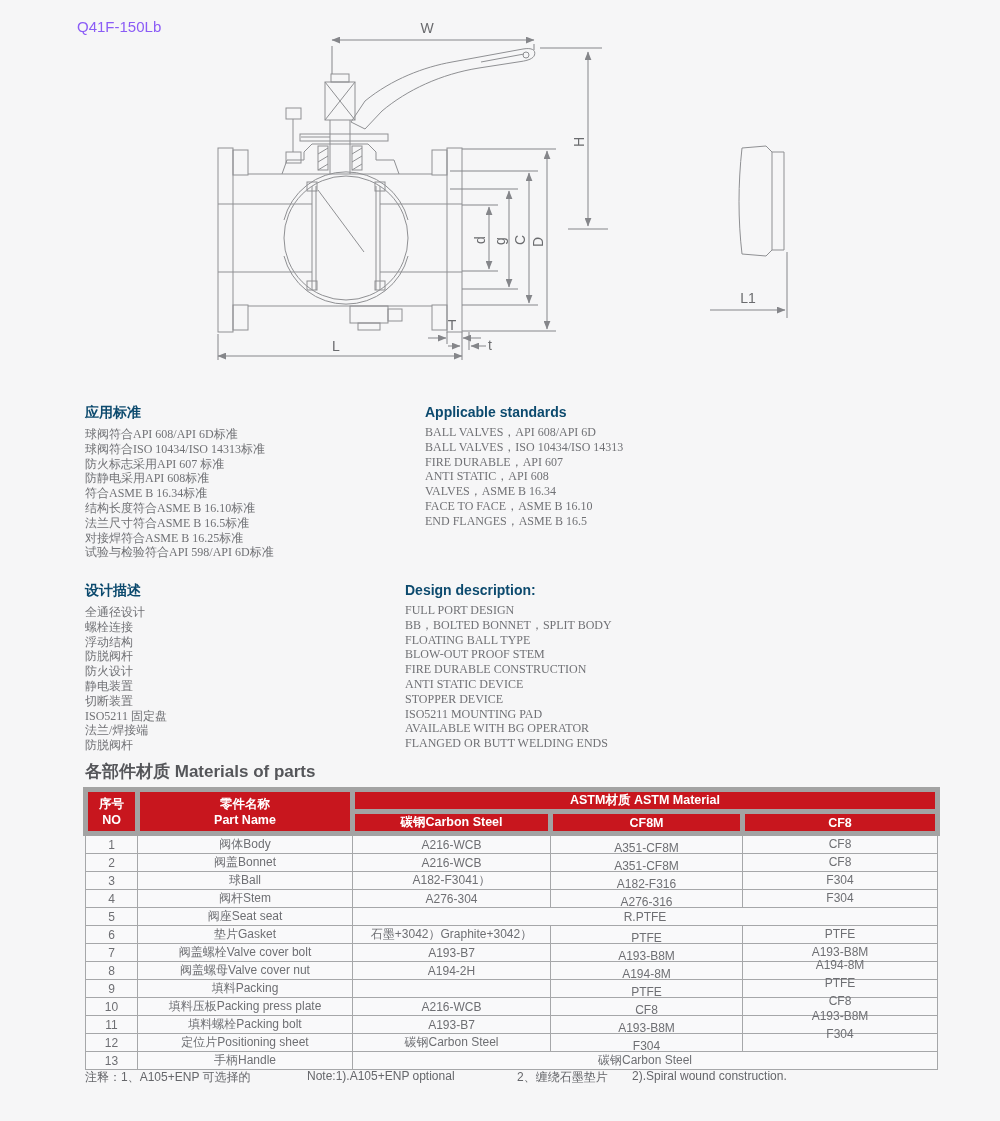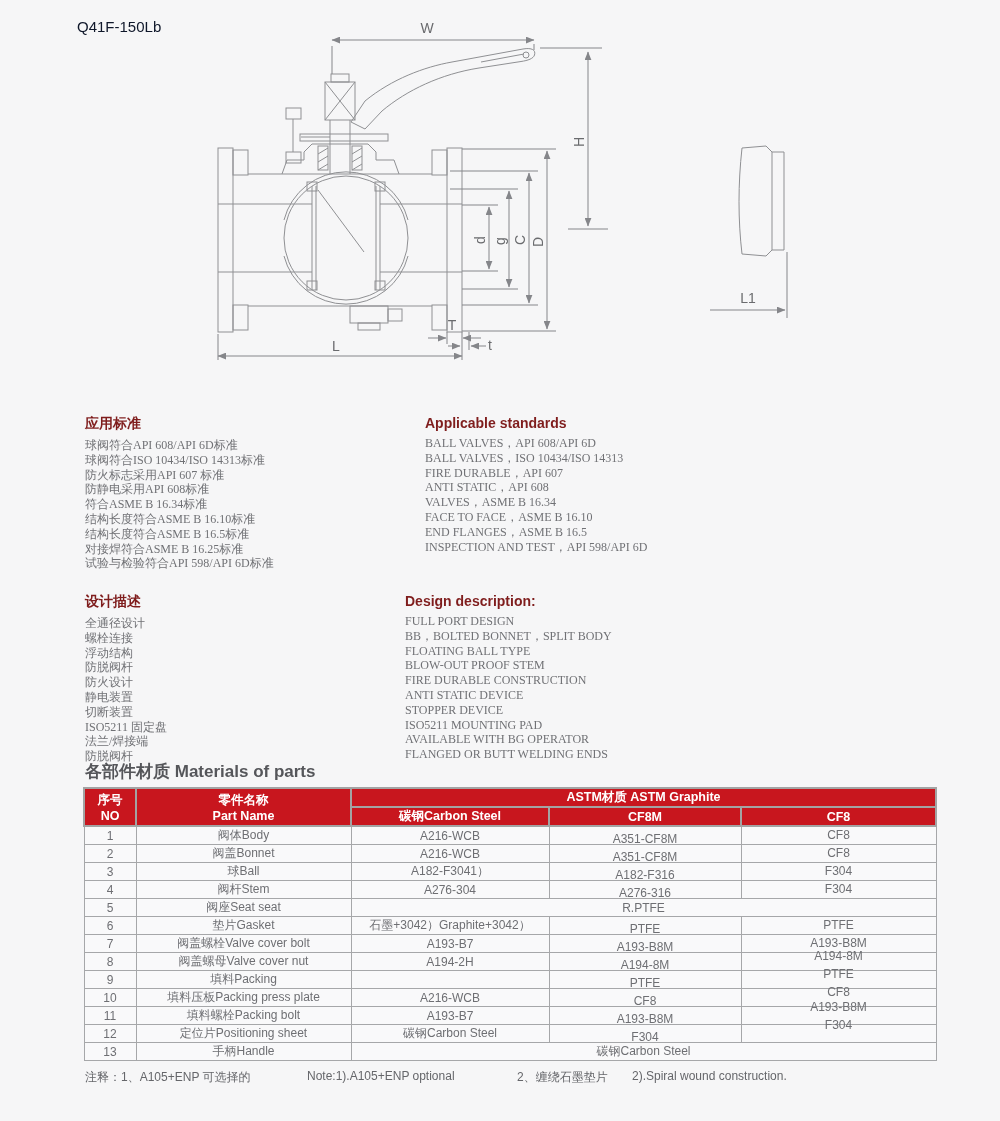--- a/index.html
+++ b/index.html
@@ -1,32 +1,32 @@
 <!DOCTYPE html>
 <html><head>
 <meta charset="utf-8">
 <style>
   html,body{margin:0;padding:0;}
   .page{position:relative;width:1000px;height:1121px;background:#f6f6f7;
         font-family:"Liberation Sans",sans-serif;overflow:hidden;color:#707175;}
-  .doc-title{position:absolute;left:77px;top:18px;font-size:15px;color:#0f172a;}
+  .doc-title{position:absolute;left:77px;top:18px;font-size:15px;color:#8b5cf6;}
   .drawing{position:absolute;left:0;top:0;width:1000px;height:395px;}
   .sec{position:absolute;width:340px;}
-  .sec h3{font-size:14px;font-weight:bold;color:#7f1d1d;margin:12px 0 5px 0;}
+  .sec h3{font-size:14px;font-weight:bold;color:#0c4a6e;margin:1px 0 5px 0;}
   .sec ul{list-style:none;margin:0;padding:0;font-family:Liberation Serif, serif;}
   .sec li{font-size:12px;line-height:14.8px;color:#707175;white-space:nowrap;}
   .std-cn{left:85px;top:403px;}
   .std-en{left:425px;top:403px;}
   .des-cn{left:85px;top:581px;}
   .des-en{left:405px;top:581px;}
   .tbl-title{position:absolute;left:85px;top:760px;font-size:17px;font-weight:bold;color:#55565a;}
   table.mats{position:absolute;left:83px;top:787px;width:852px;border-collapse:collapse;
              table-layout:fixed;font-size:12px;}
   table.mats th{background:#c8161e;color:#ffffff;font-weight:bold;font-size:12.5px;
-                border:2px solid #a3a3a3;height:17px;padding:0 2px;}
+                border:5px solid #a3a3a3;height:17px;padding:0 2px;}
   table.mats td{border:1px solid #a6a7a9;background:#f9f9fa;color:#6e6f73;
                 text-align:center;height:17px;padding:0 2px;overflow:visible;white-space:nowrap;}
   table.mats .v{position:relative;display:inline-block;}
   .cf8m-cell .v{top:3px;}
   .cf8-cell .v{top:-1px;}
   .r8 .cf8-cell .v,.r9 .cf8-cell .v,.r10 .cf8-cell .v{top:-6px;}
   .r11 .cf8-cell .v,.r12 .cf8-cell .v{top:-9px;}
   .footnote{position:absolute;left:85px;top:1069px;width:900px;height:18px;font-size:12px;color:#65666a;}
   .footnote span{position:absolute;top:0;white-space:nowrap;}
   .fn1{left:0;}
@@ -163,37 +163,36 @@
 
   <div class="sec std-cn">
     <h3>应用标准</h3>
     <ul>
       <li>球阀符合API 608/API 6D标准</li>
       <li>球阀符合ISO 10434/ISO 14313标准</li>
       <li>防火标志采用API 607 标准</li>
       <li>防静电采用API 608标准</li>
       <li>符合ASME B 16.34标准</li>
       <li>结构长度符合ASME B 16.10标准</li>
-      <li>结构长度符合ASME B 16.5标准</li>
+      <li>法兰尺寸符合ASME B 16.5标准</li>
       <li>对接焊符合ASME B 16.25标准</li>
       <li>试验与检验符合API 598/API 6D标准</li>
     </ul>
   </div>
 
   <div class="sec std-en">
     <h3>Applicable standards</h3>
     <ul>
       <li>BALL VALVES，API 608/API 6D</li>
       <li>BALL VALVES，ISO 10434/ISO 14313</li>
       <li>FIRE DURABLE，API 607</li>
       <li>ANTI STATIC，API 608</li>
       <li>VALVES，ASME B 16.34</li>
       <li>FACE TO FACE，ASME B 16.10</li>
       <li>END FLANGES，ASME B 16.5</li>
-      <li>INSPECTION AND TEST，API 598/API 6D</li>
     </ul>
   </div>
 
   <div class="sec des-cn">
     <h3>设计描述</h3>
     <ul>
       <li>全通径设计</li>
       <li>螺栓连接</li>
       <li>浮动结构</li>
       <li>防脱阀杆</li>
@@ -235,21 +234,21 @@
     <thead>
       <tr>
         <th rowspan="2">
           <span style="display:block">序号</span>
           <span style="display:block">NO</span>
         </th>
         <th rowspan="2">
           <span style="display:block">零件名称</span>
           <span style="display:block">Part Name</span>
         </th>
-        <th colspan="3">ASTM材质 ASTM Graphite</th>
+        <th colspan="3">ASTM材质 ASTM Material</th>
       </tr>
       <tr>
         <th>碳钢Carbon Steel</th>
         <th>CF8M</th>
         <th>CF8</th>
       </tr>
     </thead>
     <tbody>
       <tr class="r1">
         <td>1</td>

